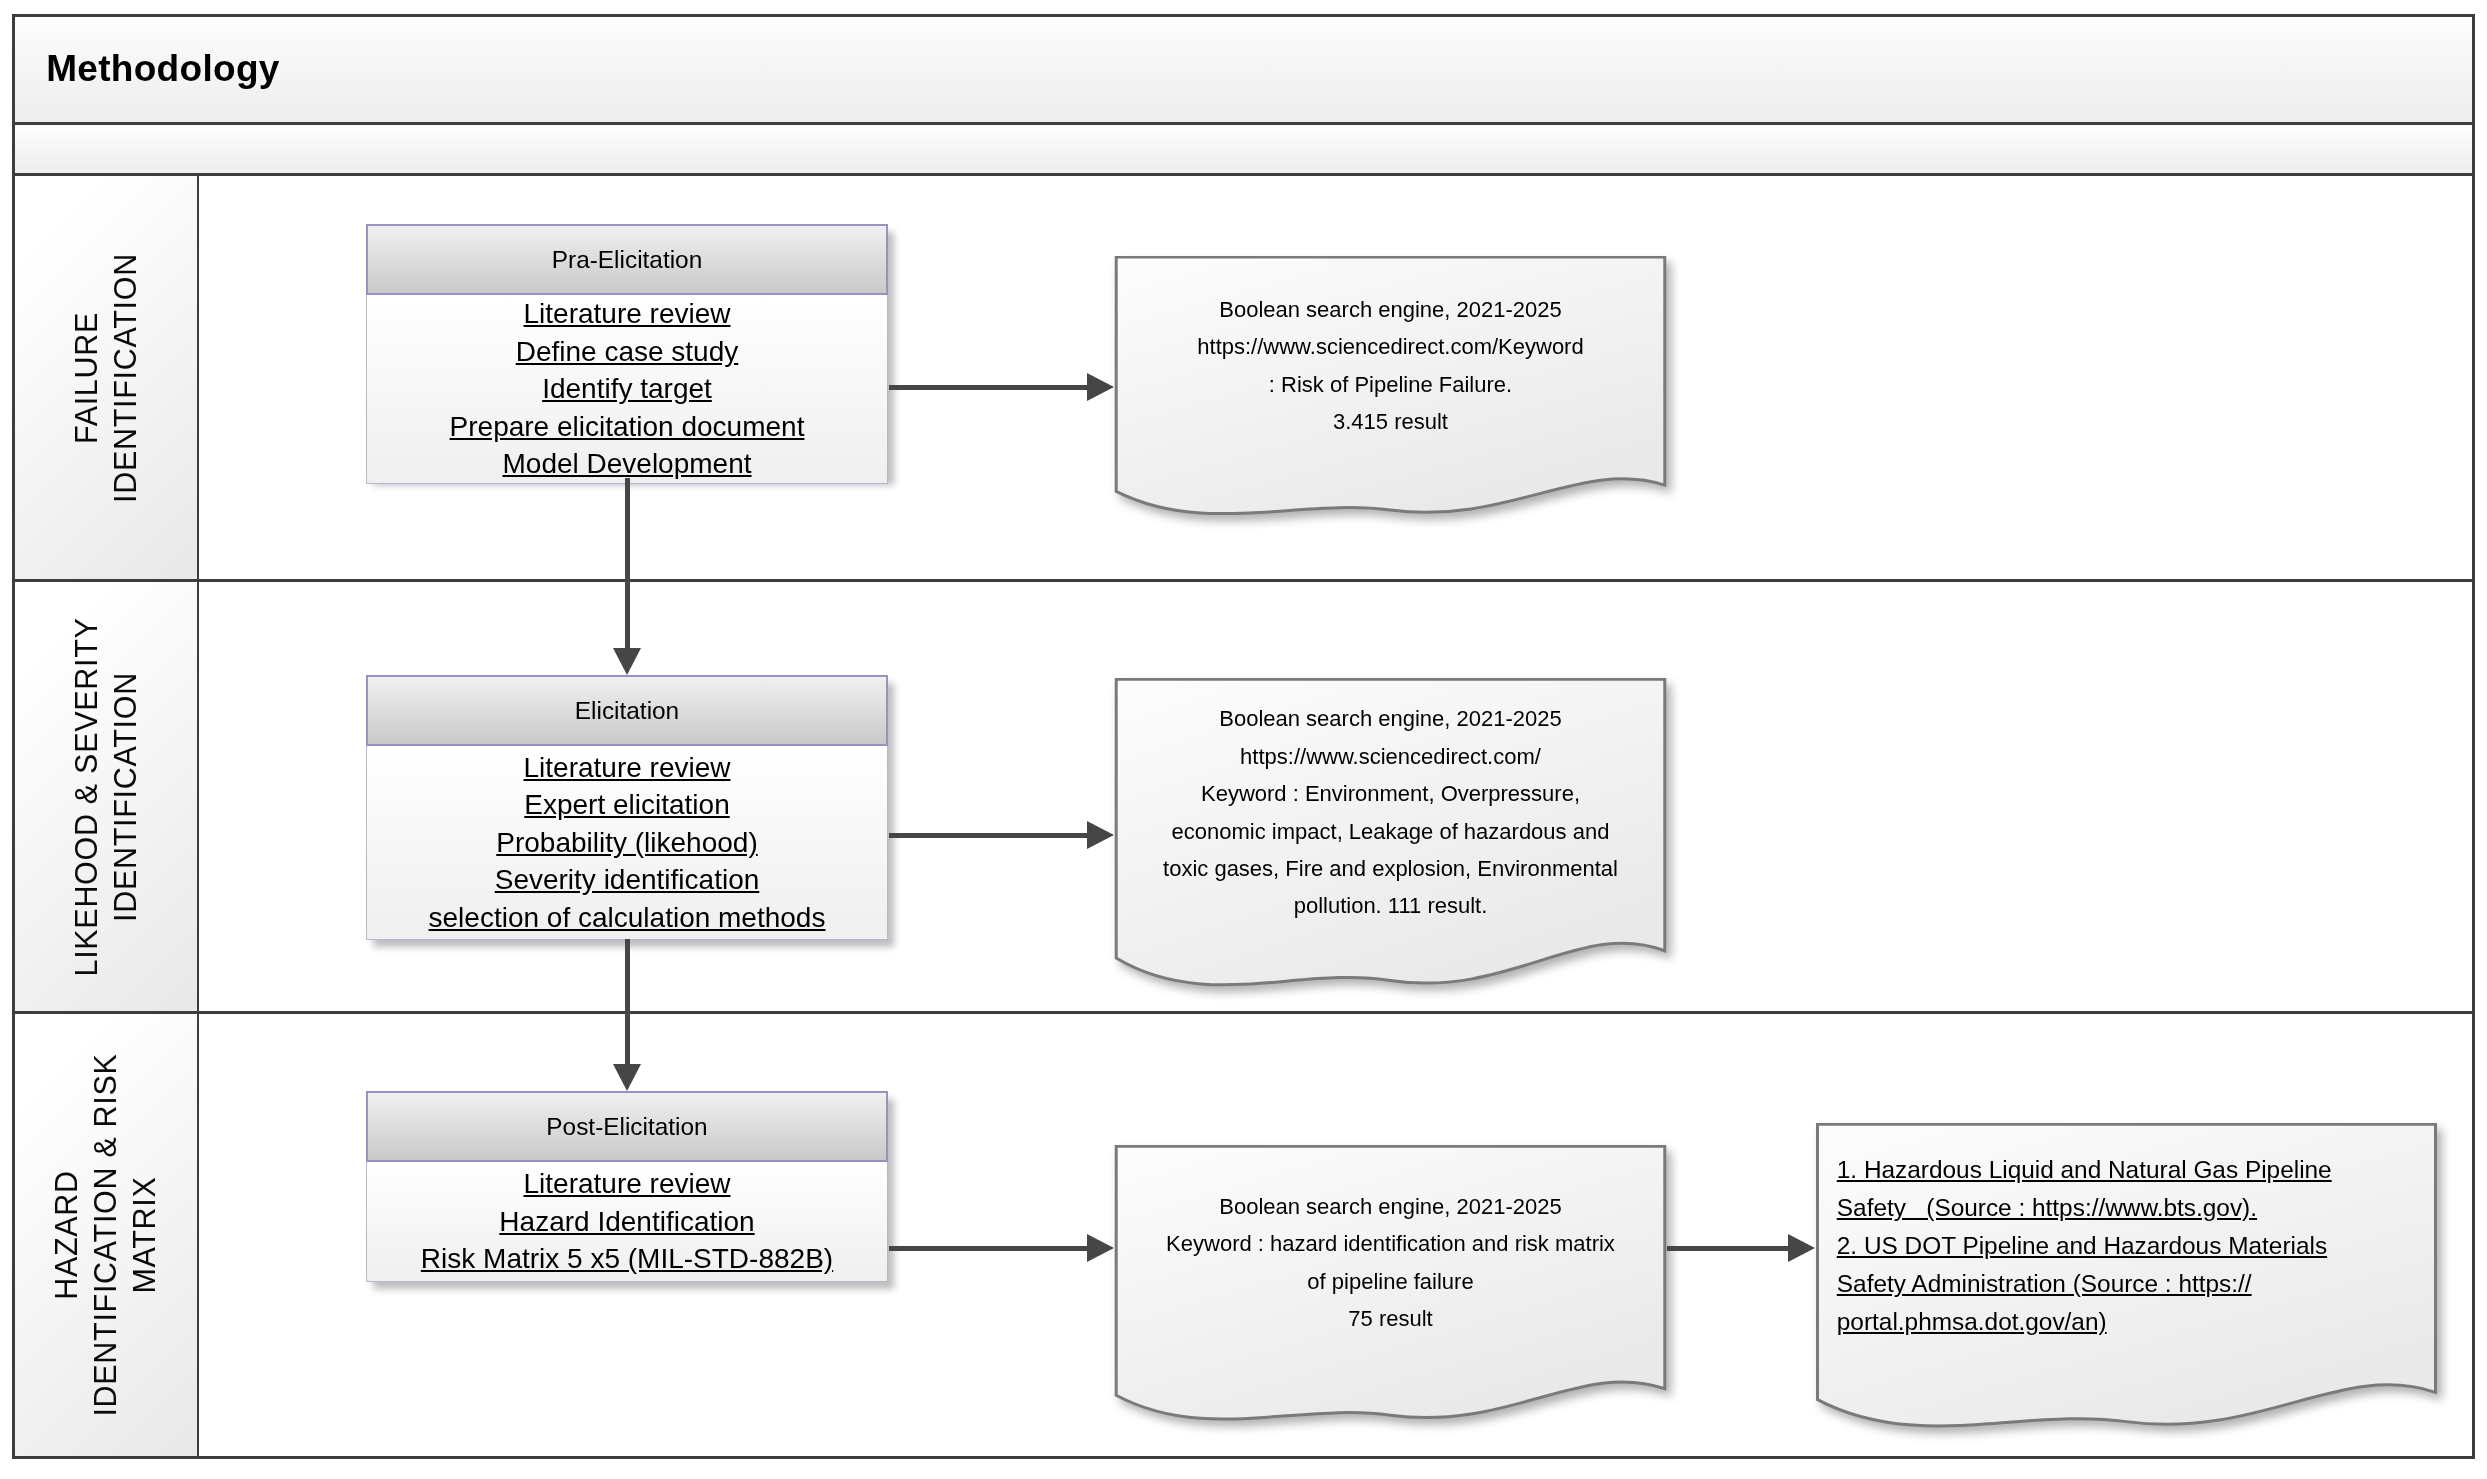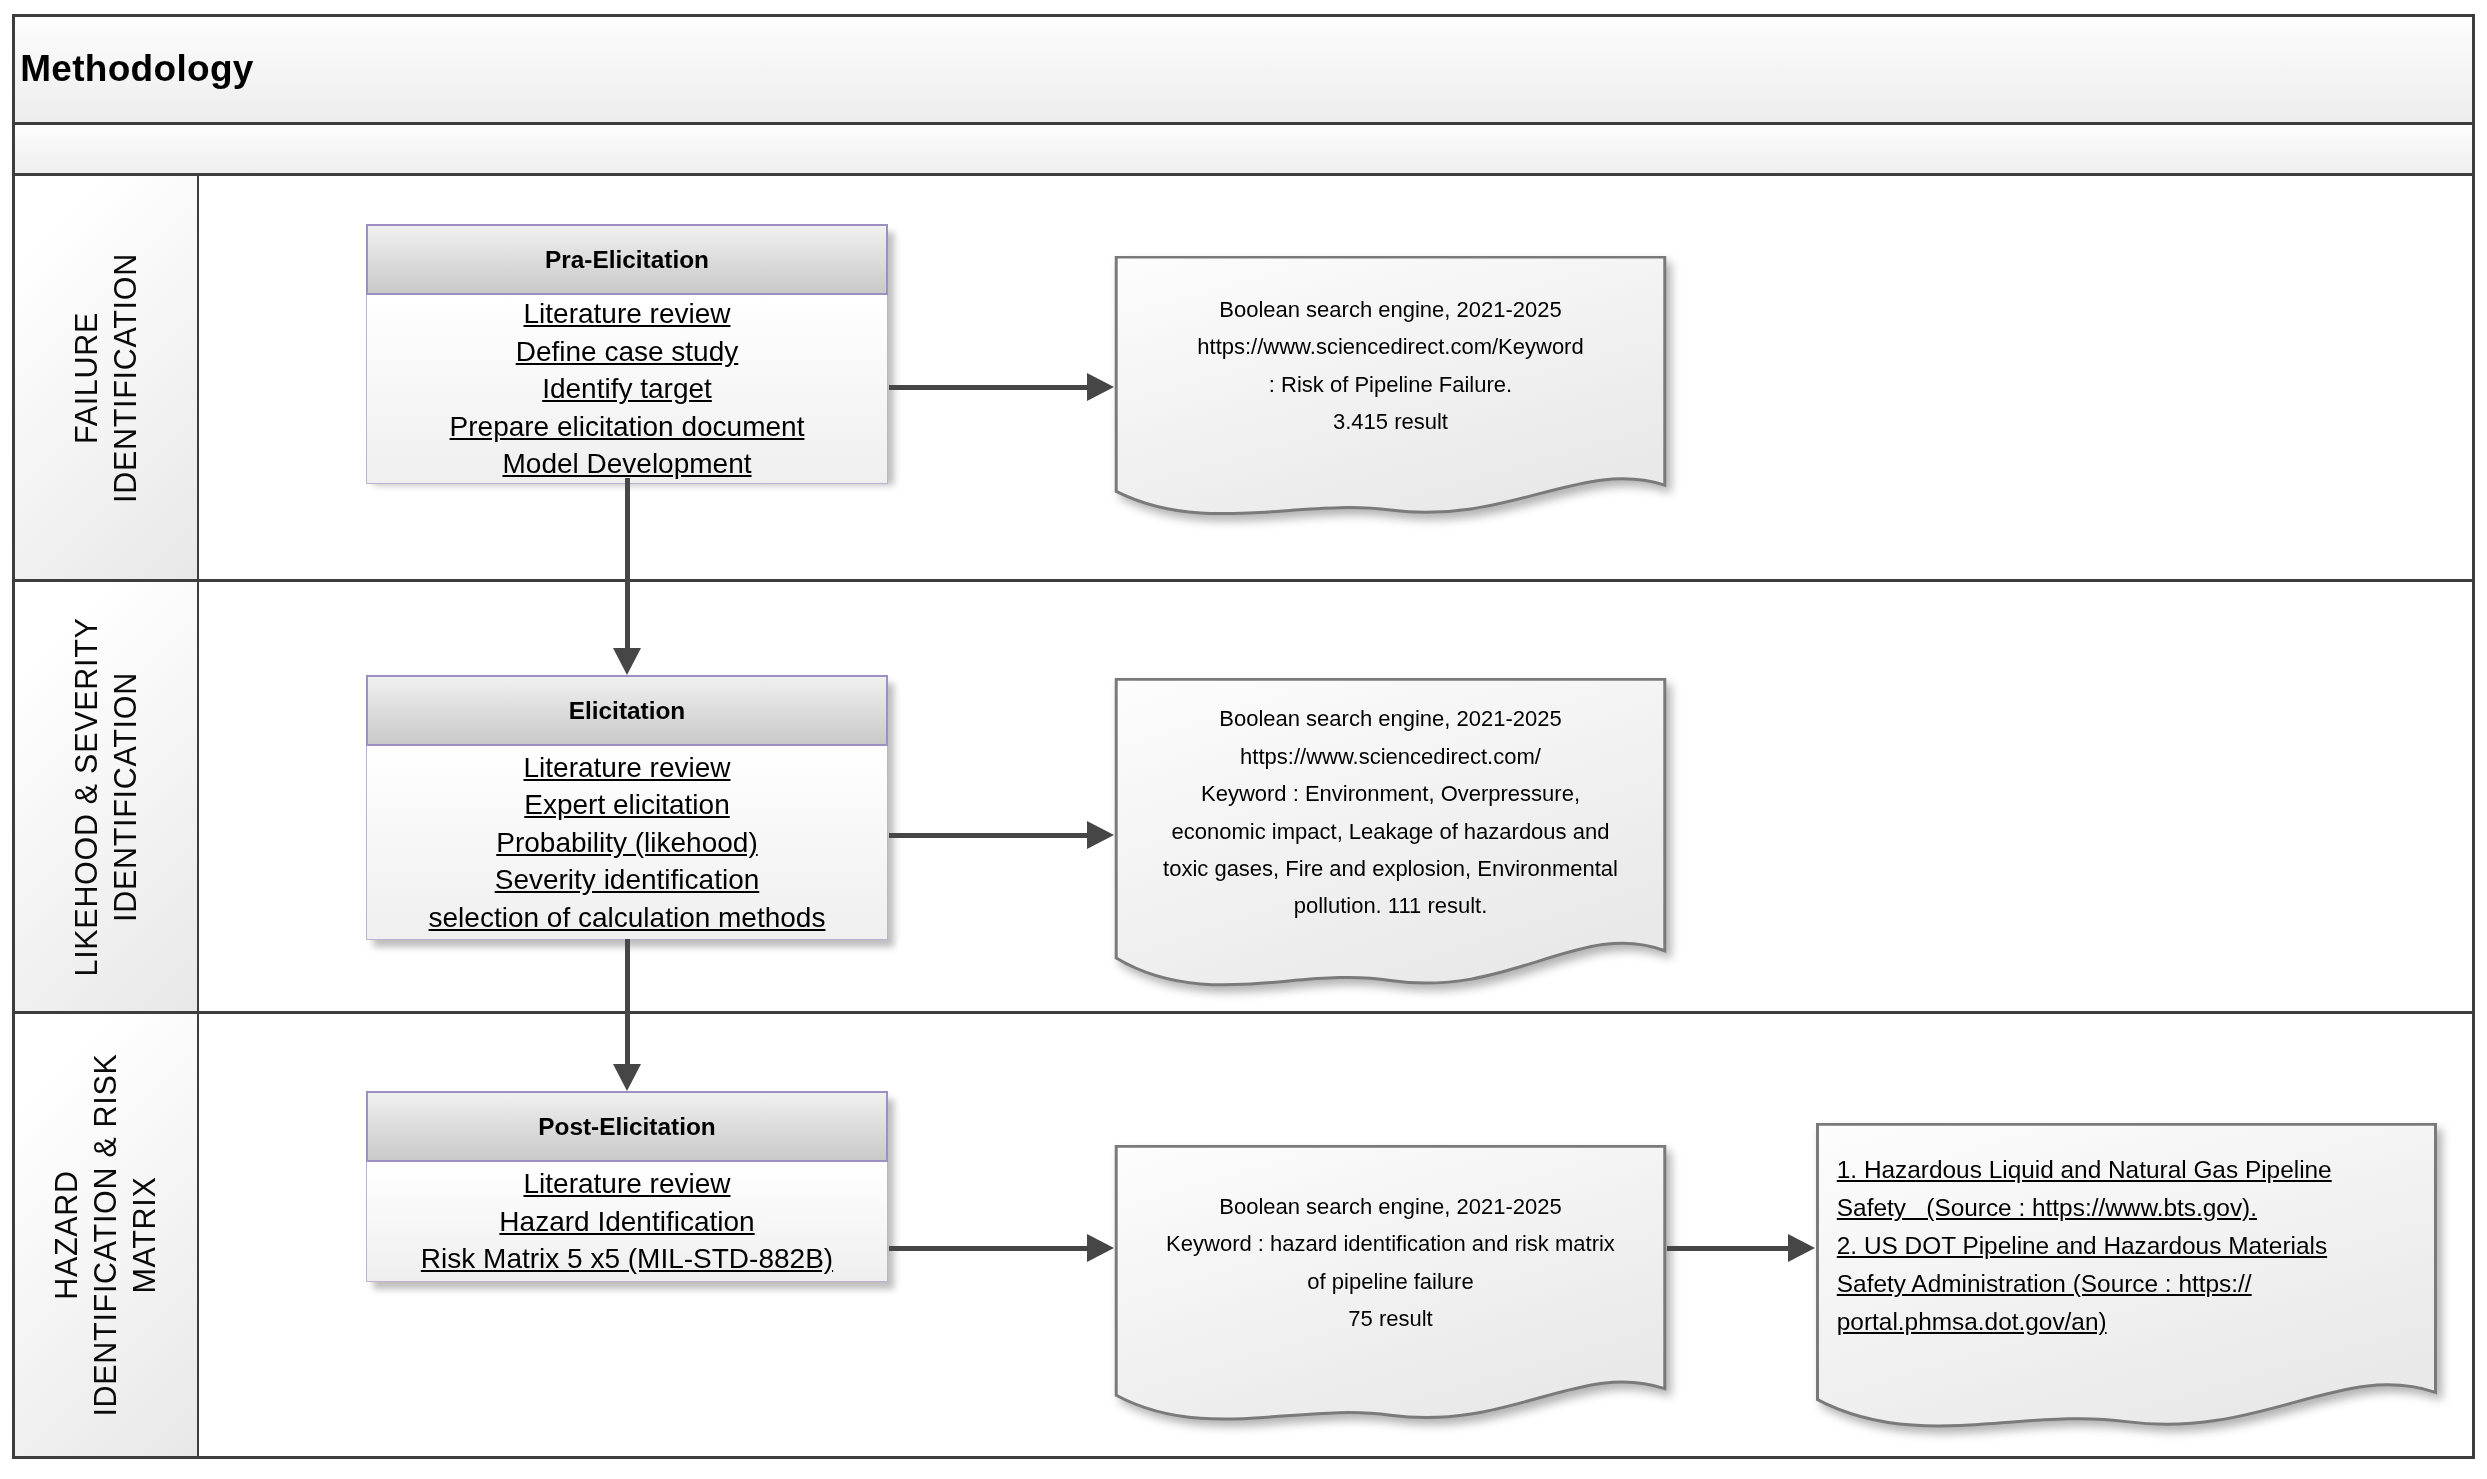--- a/index.html
+++ b/index.html
@@ -9,21 +9,21 @@
   }
   
   .frame{
     position:absolute;left:12.2px;top:13.6px;width:2463px;height:1445px;
     border:3.4px solid #3d3d3d;box-sizing:border-box;
     display:flex;flex-direction:column;background:#ffffff;
   }
   .row{box-sizing:border-box;}
   .title-row{
     height:106px;background:linear-gradient(180deg,#fdfdfd 0%,#ededed 100%);
-    display:flex;align-items:center;padding-left:5px;
+    display:flex;align-items:center;padding-left:31px;
   }
   .title-row .title-text{font-size:37px;font-weight:bold;letter-spacing:0.3px;}
   .spacer-row{
     height:51px;border-top:3.4px solid #3d3d3d;
     background:linear-gradient(180deg,#fdfdfd 0%,#eeeeee 100%);
   }
   .lane{
     border-top:3.4px solid #3d3d3d;display:flex;flex-direction:row;background:#ffffff;
   }
   .lane-1{height:408px;} .lane-2{height:434px;} .lane-3{height:446px;}
@@ -43,21 +43,21 @@
   .overlay{position:absolute;left:0;top:0;width:2487px;height:1480px;pointer-events:none;}
   .pbox{
     position:absolute;display:flex;flex-direction:column;box-sizing:border-box;
     box-shadow:6.8px 7.5px 6.8px rgba(0,0,0,0.26);background:#ffffff;
   }
   .pbox-header{
     height:71px;flex:0 0 auto;box-sizing:border-box;
     border:2px solid #9e8fc2;
     background:linear-gradient(180deg,#f0f0f0 0%,#c9c9c9 100%);
     display:flex;align-items:center;justify-content:center;
-    font-size:24.4px;font-weight:700;
+    font-size:24.4px;font-weight:400;
   }
   .pbox-body{
     flex:1;box-sizing:border-box;
     border:1.4px solid #bdb3cf;border-top:none;
     background:linear-gradient(180deg,#ffffff 0%,#efefef 100%);
     display:flex;align-items:center;justify-content:center;
     text-align:center;font-size:28px;line-height:1.34;white-space:pre-wrap;text-decoration:underline;
   }
   .doc{position:absolute;filter:drop-shadow(5.4px 6.1px 4.7px rgba(0,0,0,0.30));}
   .doc svg{display:block;width:100%;height:100%;}

